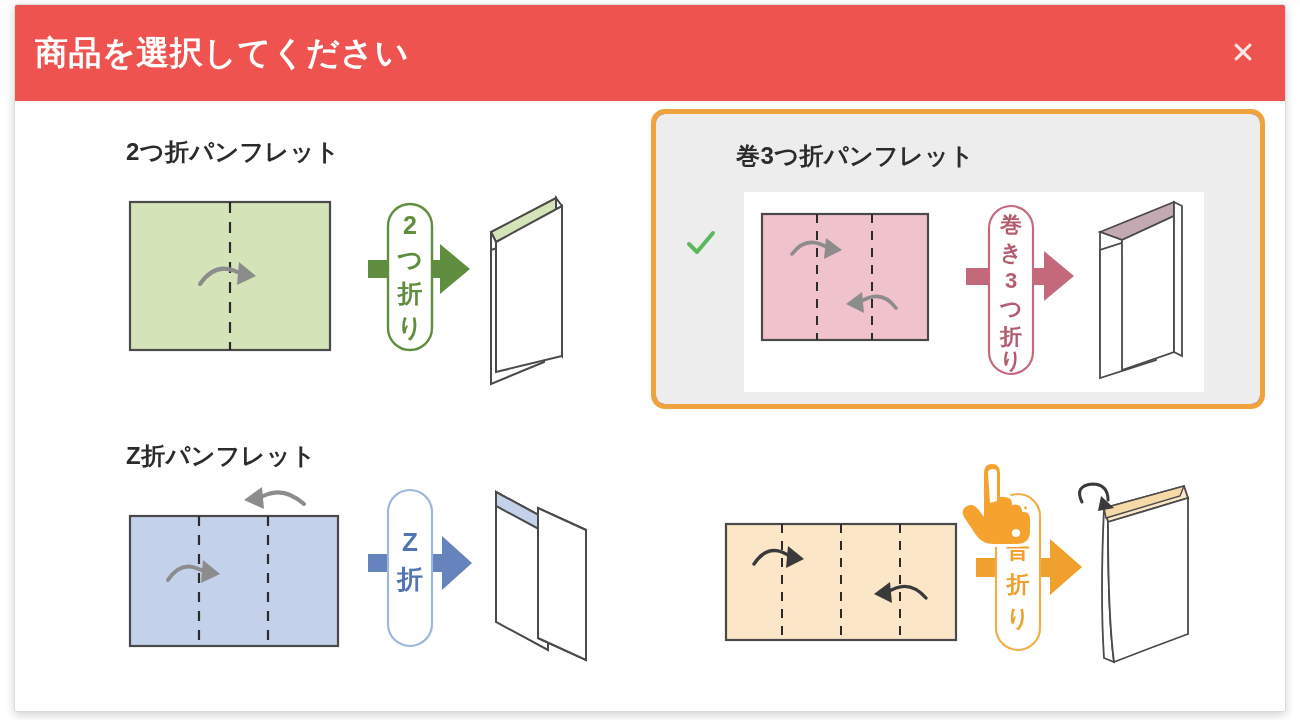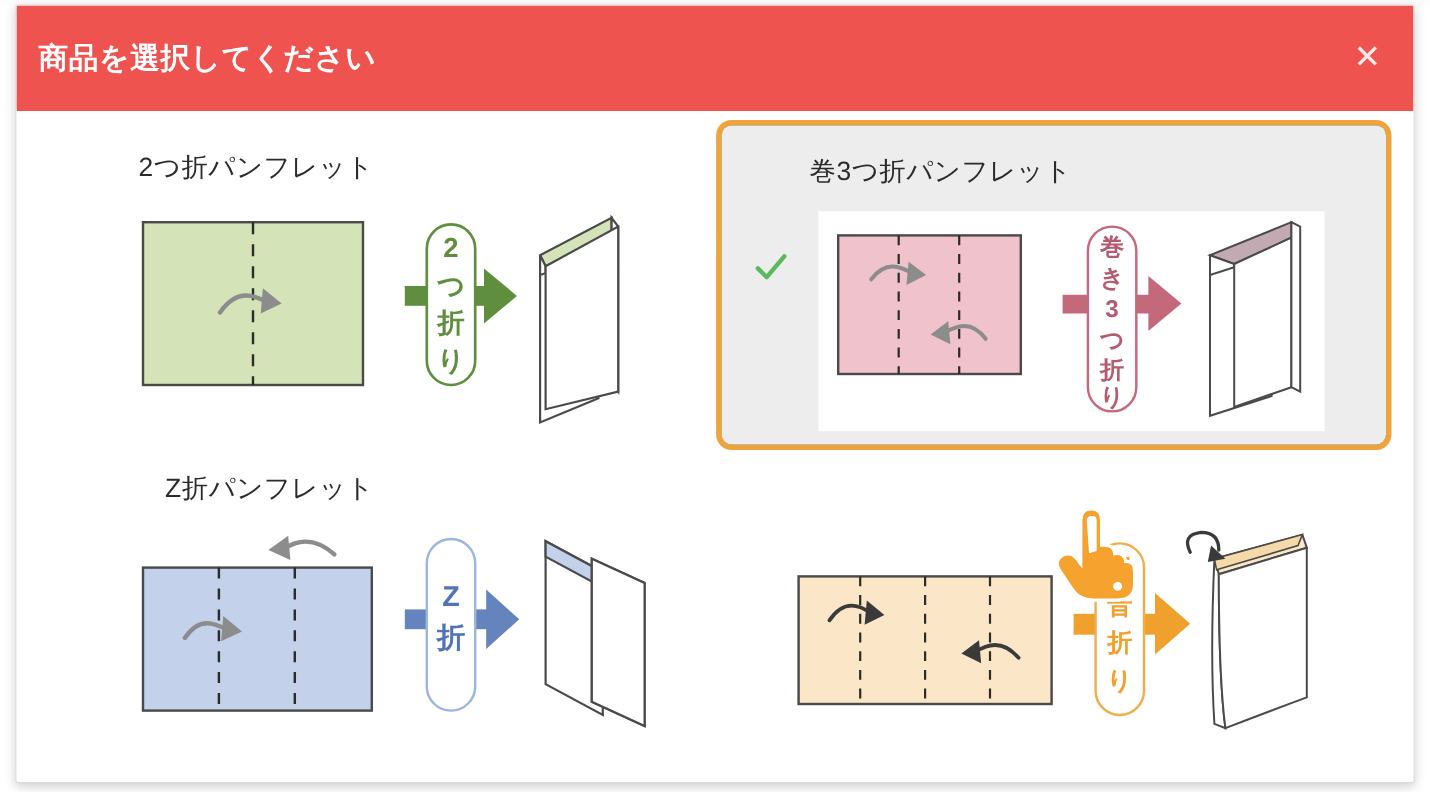--- a/index.html
+++ b/index.html
@@ -36,21 +36,21 @@
   }
   .modal-header {
     position: relative;
     height: 96px;
     background: #ef5350;
     display: flex; align-items: center;
   }
   .modal-title {
     margin-left: 20px;
     color: #ffffff;
-    font-size: 27px;
+    font-size: 33px;
     font-weight: bold;
     letter-spacing: .5px;
   }
   .modal-close {
     position: absolute; right: 22px; top: 50%;
     transform: translateY(-50%);
     width: 40px; height: 40px;
     display: flex; align-items: center; justify-content: center;
     color: #fde9e8; font-size: 30px; font-weight: bold;
     cursor: pointer; line-height: 1;
@@ -76,42 +76,42 @@
     border-radius: 14px;
     cursor: pointer;
   }
   .option-card.c0 { left: 18px;  top: 8px;   width: 612px; height: 300px; }
   .option-card.c1 { left: 636px; top: 8px;   width: 614px; height: 300px; }
   .option-card.c2 { left: 18px;  top: 312px; width: 612px; height: 288px; }
   .option-card.c3 { left: 636px; top: 312px; width: 614px; height: 288px; }
 
   .option-card.selected {
     border-color: #f0a33c;
-    background: #15803d;
+    background: #4c1d95;
   }
   .option-inner {
     position: relative;
     width: 100%; height: 100%;
     border-radius: 9px;
     background: transparent;
     padding: 0;
   }
   .option-card.selected .option-inner {
     background: #ededed;
   }
 
   .option-title {
     position: absolute;
     left: 88px; top: 22px;
-    font-size: 24px; font-weight: normal; color: #2b2b2b;
+    font-size: 24px; font-weight: bold; color: #2b2b2b;
     letter-spacing: .5px;
     white-space: nowrap;
   }
   .option-card.c2 .option-title,
-  .option-card.c3 .option-title { top: 10px; margin-left: 24px; }
+  .option-card.c3 .option-title { top: 22px; }
   .option-card.c1 .option-title { left: 80px; top: 26px; }
 
   .check-mark {
     position: absolute;
     left: 28px; top: 112px;
     width: 34px; height: 34px;
     color: #5cb85c;
     display: none;
   }
   .option-card.selected .check-mark { display: block; }

